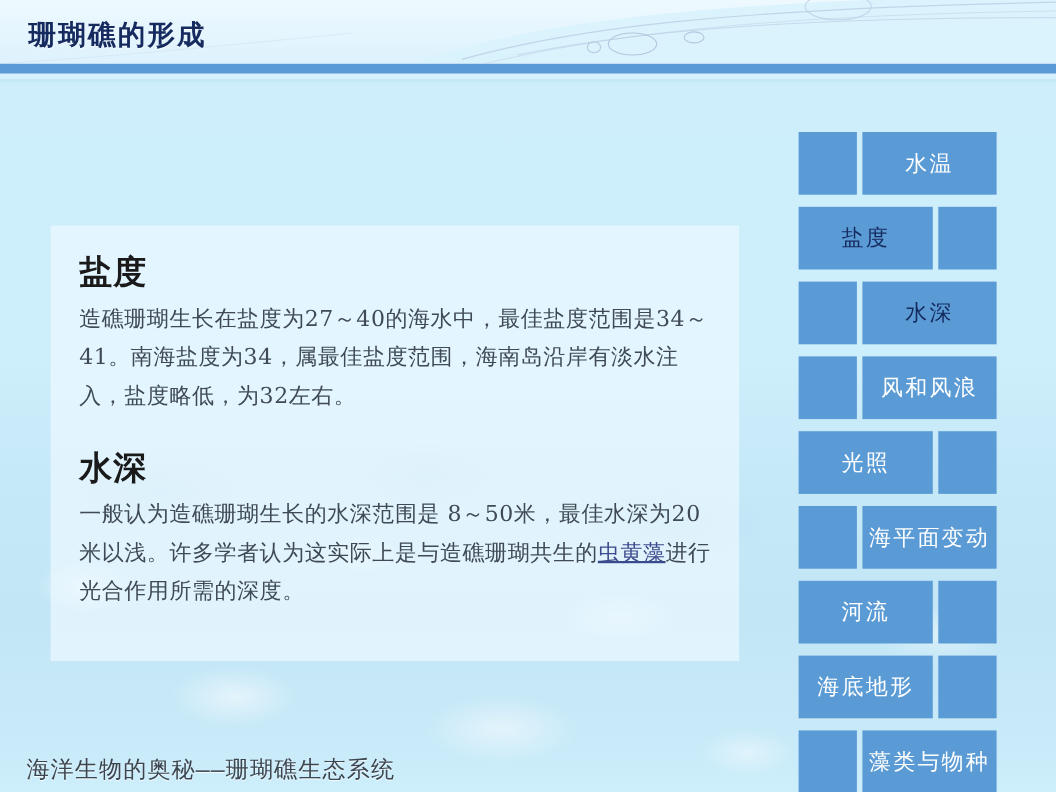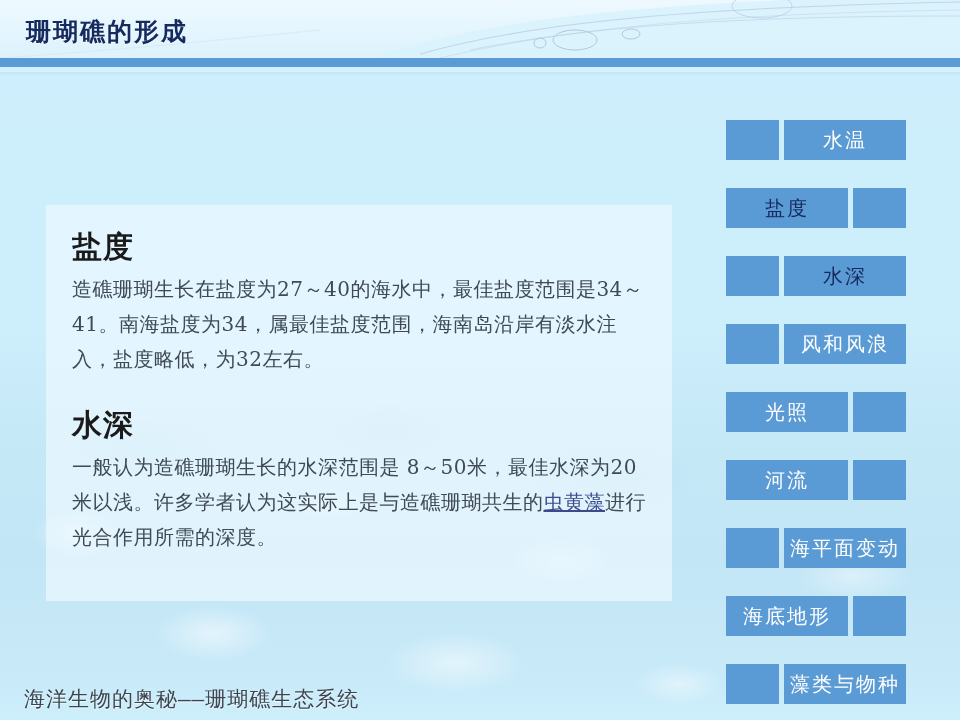--- a/index.html
+++ b/index.html
@@ -56,21 +56,21 @@
   p.body{
     margin:0;font-size:20px;line-height:35px;color:#3f4a55;
     font-family:"DejaVu Serif","Liberation Serif",serif;letter-spacing:.5px;
   }
   .gap{height:28px;}
   a.link{color:#3b4a8c;text-decoration:underline;}
 
   
   .nav{position:absolute;left:726px;top:120px;width:180px;}
   .nav-row{position:relative;height:63px;margin-bottom:5px;}
-  .blk{position:absolute;top:0;height:40px;background:#5b9bd5;
+  .blk{position:absolute;top:0;height:57px;background:#5b9bd5;
     display:flex;align-items:center;justify-content:center;
     font-size:20px;letter-spacing:2px;
     font-family:Liberation Mono, monospace;}
   
   .nav-row.r .blk.small{left:0;width:53px;}
   .nav-row.r .blk.wide{left:58px;width:122px;}
   
   .nav-row.l .blk.wide{left:0;width:122px;}
   .nav-row.l .blk.small{left:127px;width:53px;}
   .blk.wide.white{color:#ffffff;}
@@ -139,28 +139,28 @@
     <div class="nav-row r">
       <div class="blk small"></div>
       <div class="blk wide white">风和风浪</div>
     </div>
 
     <div class="nav-row l">
       <div class="blk wide white">光照</div>
       <div class="blk small"></div>
     </div>
 
+    <div class="nav-row r">
+      <div class="blk small"></div>
+      <div class="blk wide white">海平面变动</div>
+    </div>
+
     <div class="nav-row l">
       <div class="blk wide white">河流</div>
       <div class="blk small"></div>
-    </div>
-
-    <div class="nav-row r">
-      <div class="blk small"></div>
-      <div class="blk wide white">海平面变动</div>
     </div>
 
     <div class="nav-row l">
       <div class="blk wide white">海底地形</div>
       <div class="blk small"></div>
     </div>
 
     <div class="nav-row r">
       <div class="blk small"></div>
       <div class="blk wide white">藻类与物种</div>

